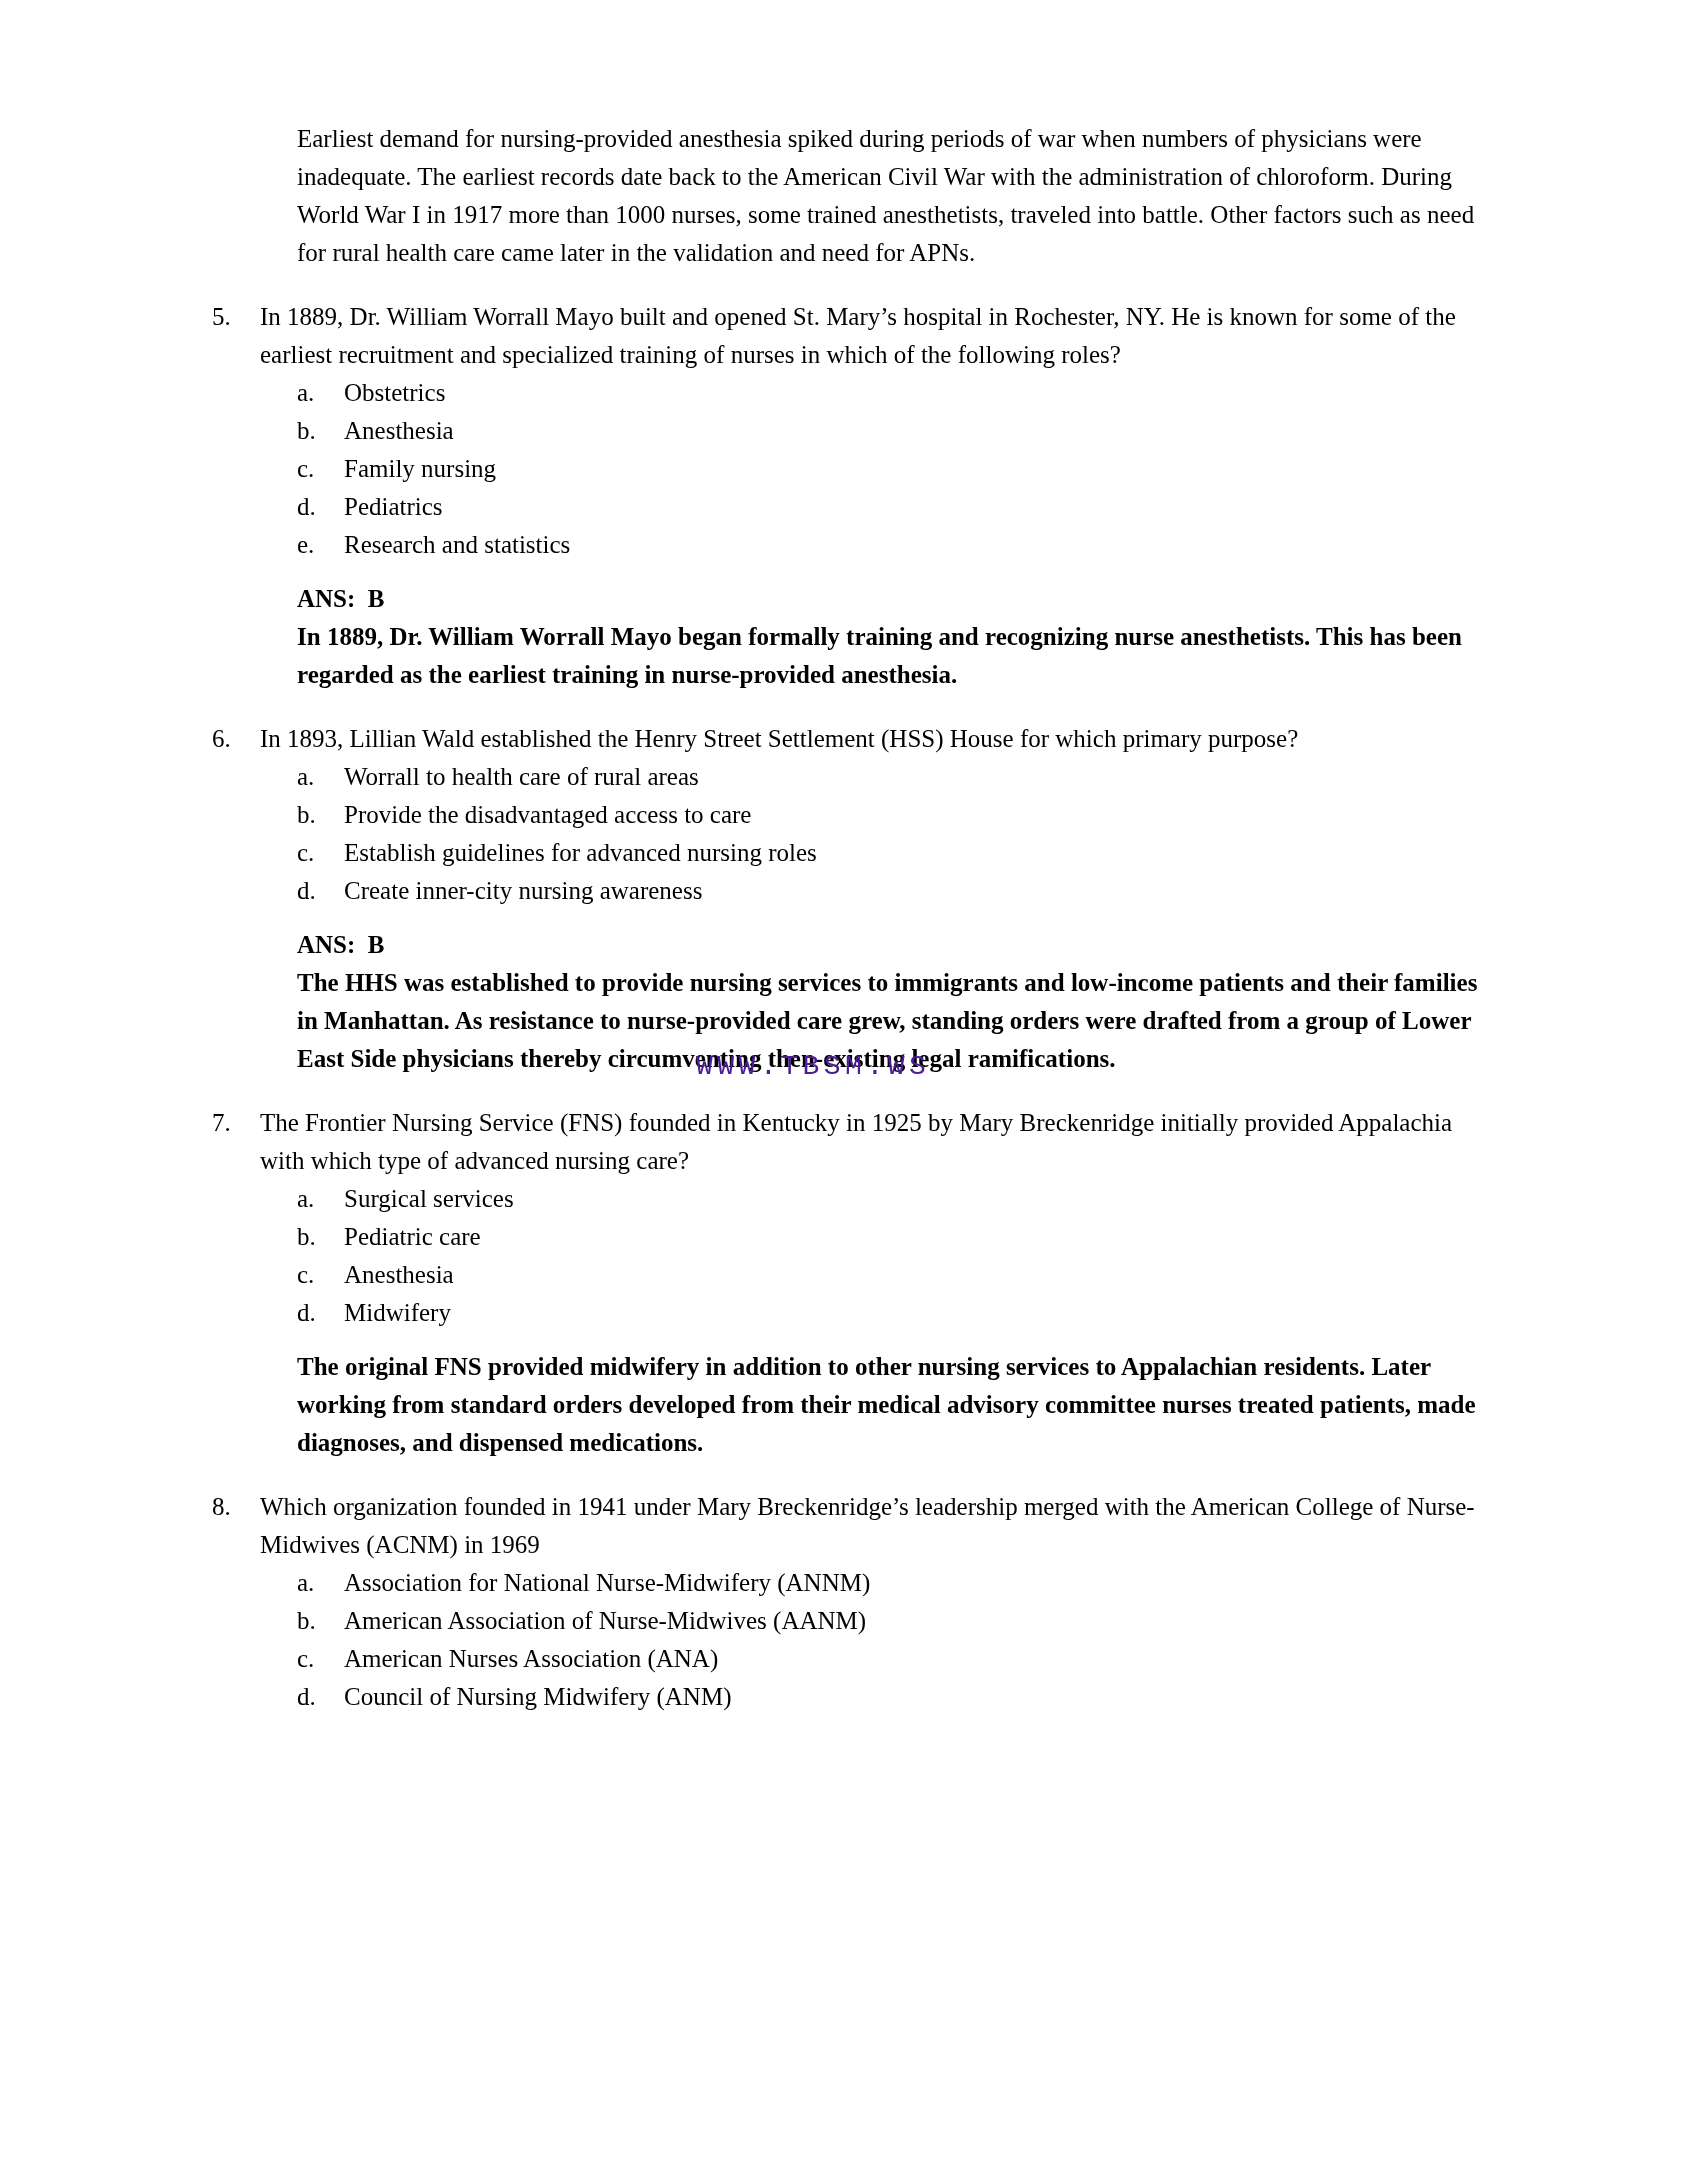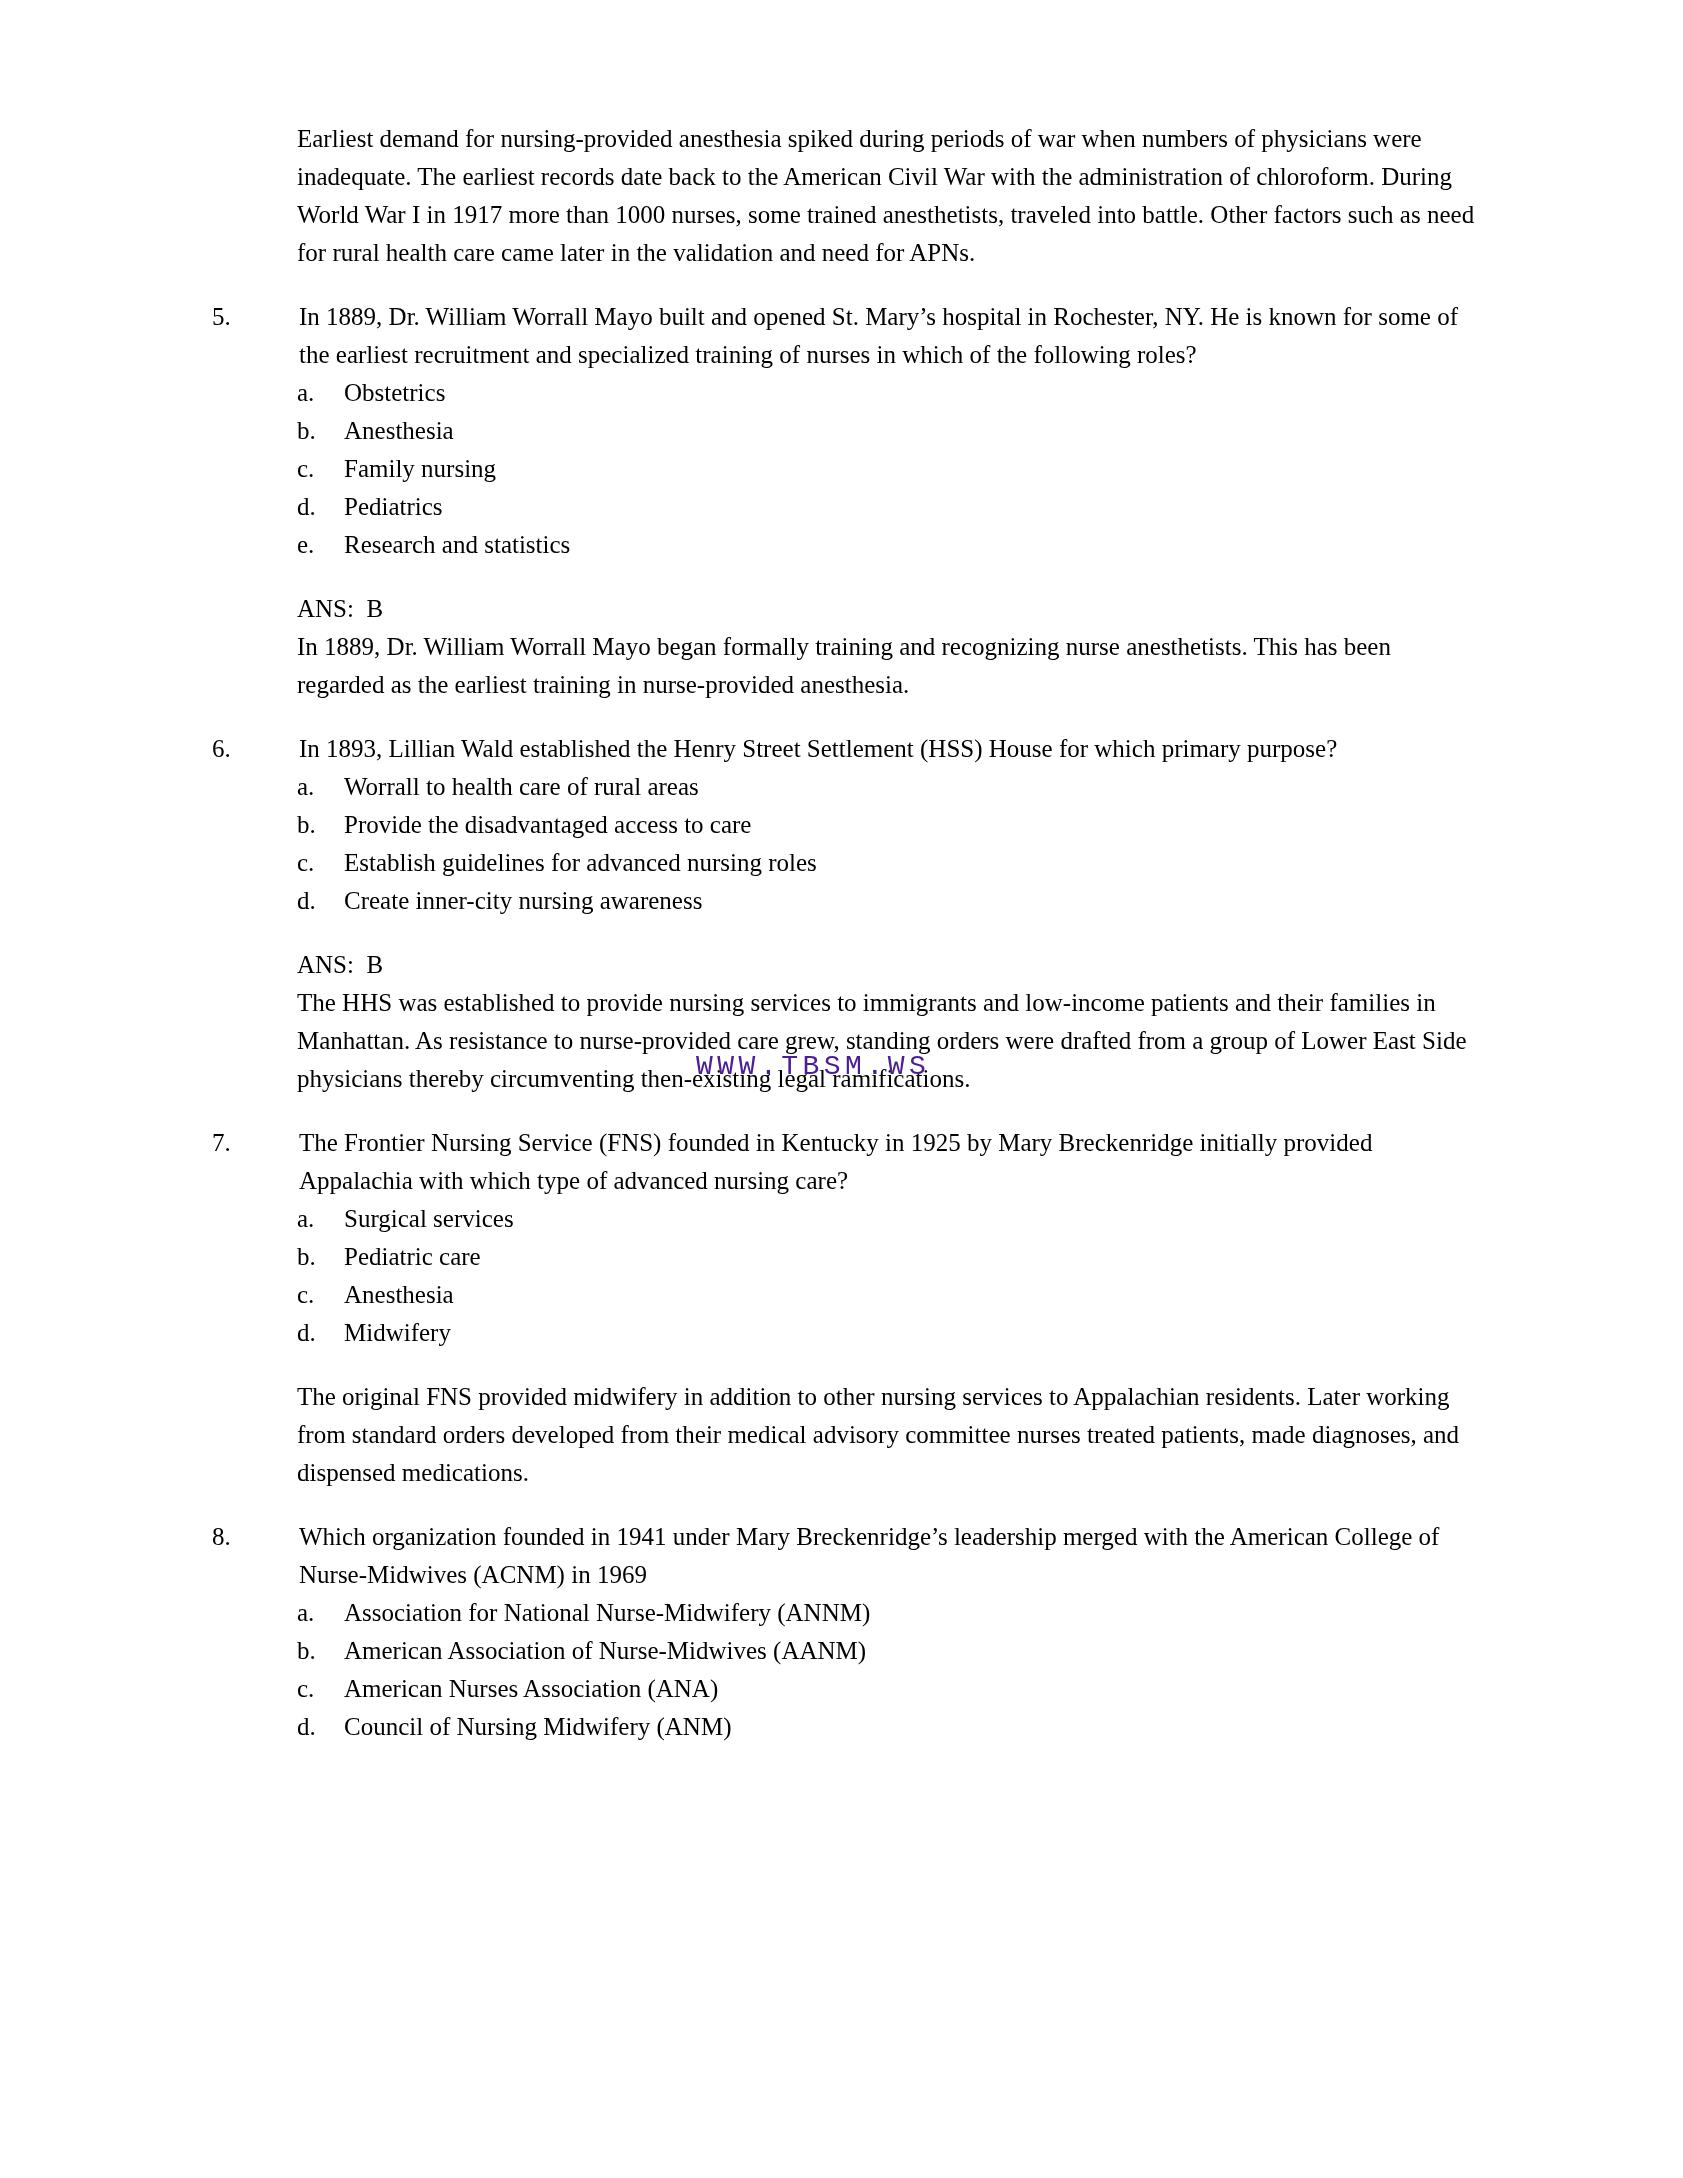--- a/index.html
+++ b/index.html
@@ -45,21 +45,20 @@
     flex: 0 0 48px;
     text-align: left;
     font-size: 25px;
     line-height: 38px;
     margin-left: -85px;
   }
   .qtext {
     flex: 1 1 auto;
     font-size: 25px;
     line-height: 38px;
-    margin-left: 39px;
   }
 
   
   .options {
     margin: 0;
     padding: 0;
     list-style: none;
   }
   .opt {
     display: flex;
@@ -70,23 +69,24 @@
   .optlet {
     width: 47px;
     flex: 0 0 47px;
   }
   .optlabel {
     flex: 1 1 auto;
   }
 
   
   .ansblock {
-    margin-top: 26px;
-    font-size: 25px;
-    line-height: 38px;
+    margin-top: 16px;
+    font-size: 25px;
+    line-height: 38px;
+    font-weight: bold;
   }
   .ansline {
     white-space: pre;
   }
   .rationale {
     font-size: 25px;
     line-height: 38px;
   }
 
   

